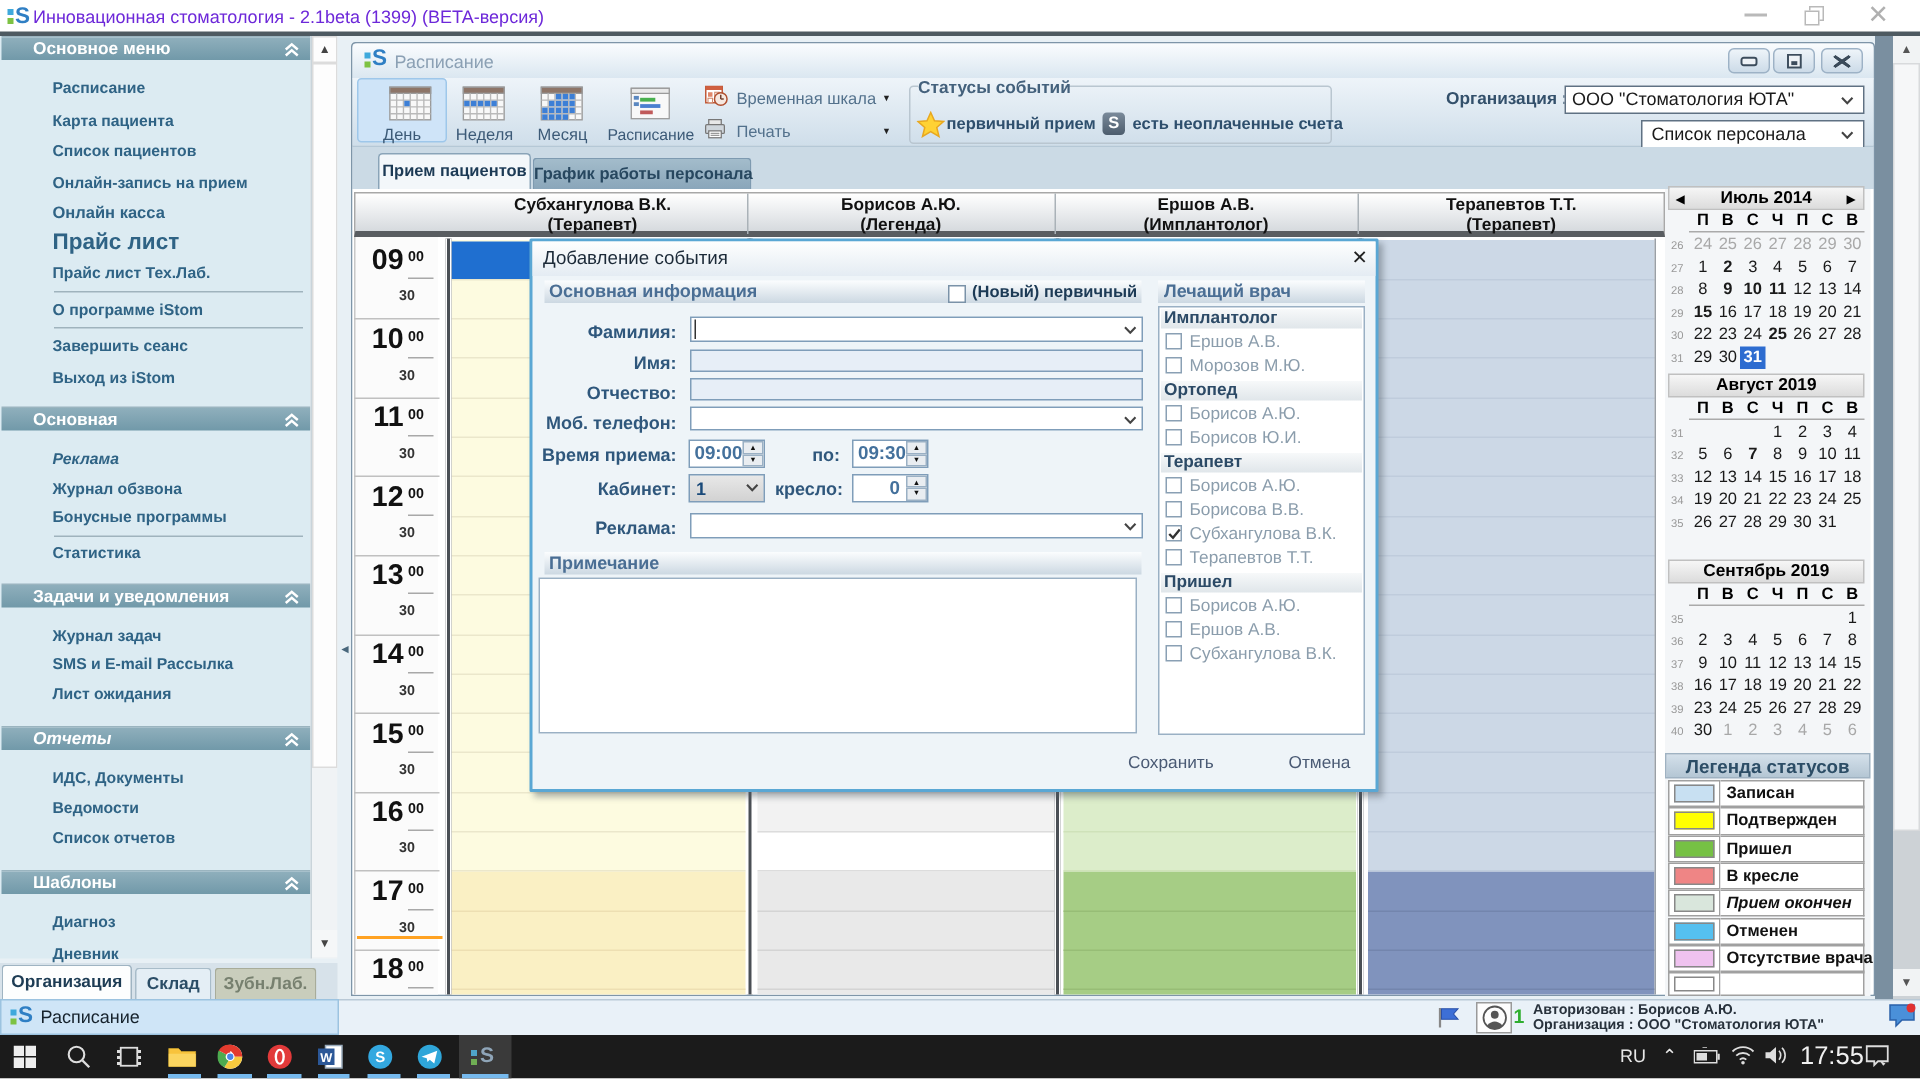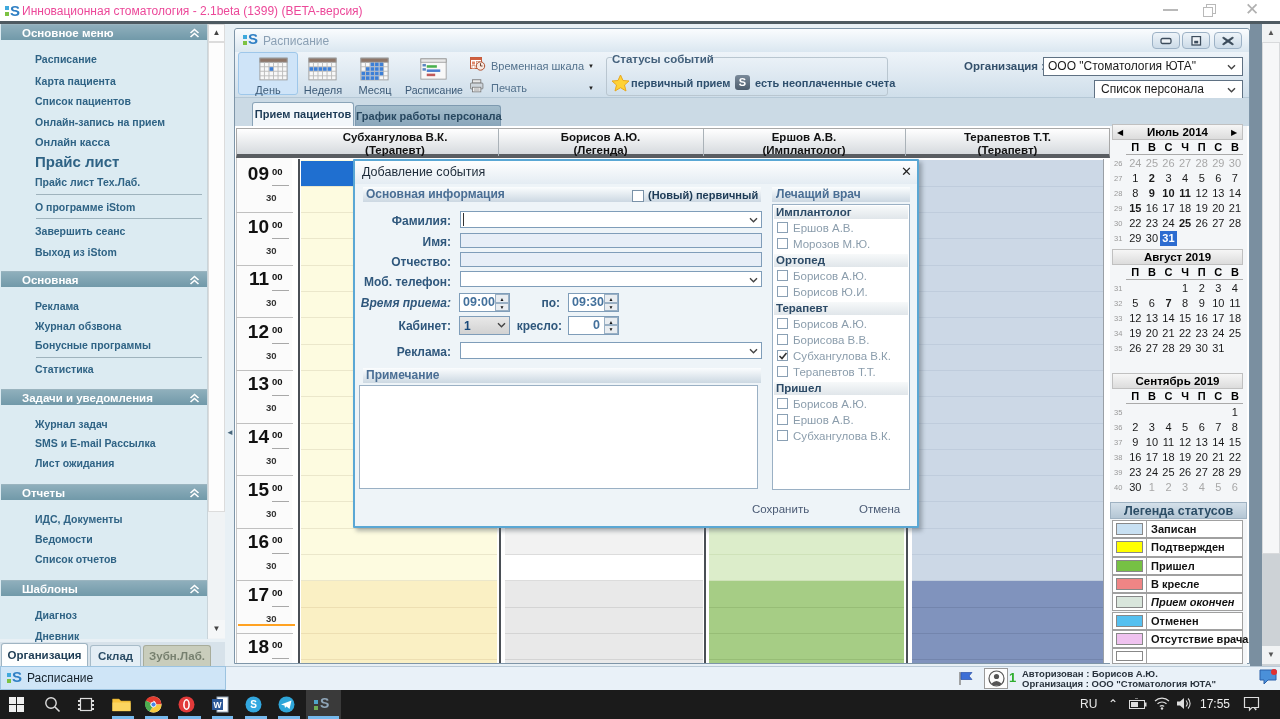--- a/index.html
+++ b/index.html
@@ -4,21 +4,21 @@
 html,body{margin:0;padding:0;}
 body{width:1280px;height:719px;overflow:hidden;position:relative;
  font-family:"Liberation Sans",sans-serif;background:#fff;}
 div,span{position:absolute;box-sizing:border-box;white-space:nowrap;}
 </style></head><body>
 
 <div style="left:0px;top:0px;width:1280px;height:22px;background:#ffffff;"></div>
 <div style="left:5px;top:6px;width:4px;height:4px;background:#3fa9dc;"></div>
 <div style="left:5px;top:12px;width:4px;height:4px;background:#7dc243;"></div>
 <div style="left:10px;top:2px;width:12px;height:17px;font-weight:bold;color:#2f7fc4;font-size:15px;line-height:17px;">S</div>
-<div style="left:22px;top:4px;width:700px;height:14px;color:#ec4899;font-size:12px;line-height:14px;">Инновационная стоматология - 2.1beta (1399) (BETA-версия)</div>
+<div style="left:22px;top:4px;width:700px;height:14px;color:#6d28d9;font-size:12px;line-height:14px;">Инновационная стоматология - 2.1beta (1399) (BETA-версия)</div>
 <div style="left:1163px;top:9px;width:15px;height:2px;background:#b9b9b9;"></div>
 <div style="left:1206px;top:4px;width:10px;height:10px;border:1.4px solid #b9b9b9;background:#fff;"></div>
 <div style="left:1203px;top:7px;width:10px;height:10px;border:1.4px solid #b9b9b9;background:#fff;"></div>
 <div style="left:1245px;top:1px;width:18px;height:18px;color:#b0b0b0;font-size:17px;line-height:18px;">✕</div>
 <div style="left:0px;top:21px;width:1280px;height:3px;background:#4e5a61;"></div>
 <div style="left:0px;top:24px;width:1280px;height:642px;background:#e8f0f5;"></div>
 <div style="left:0px;top:24px;width:207px;height:615px;background:#dcebf2;"></div>
 <div style="left:1px;top:24px;width:206px;height:16px;background:linear-gradient(#8fafbc,#7199a9);border-top:1px solid #9ab4bf;">
     <div style="left:21px;top:1px;color:#fff;font-size:11.5px;font-weight:bold;width:180px;height:14px;line-height:14px;">Основное меню</div>
     <svg style="position:absolute;left:188px;top:3px;" width="11" height="11" viewBox="0 0 11 11">
@@ -36,35 +36,35 @@
 <div style="left:35px;top:200.5px;width:160px;height:12px;color:#2f6385;font-size:10.5px;font-weight:bold;line-height:12px;">О программе  iStom</div>
 <div style="left:36px;top:217.5px;width:166px;height:1px;background:#9fb3bd;"></div>
 <div style="left:35px;top:224.5px;width:160px;height:12px;color:#2f6385;font-size:10.5px;font-weight:bold;line-height:12px;">Завершить сеанс</div>
 <div style="left:35px;top:245.5px;width:160px;height:12px;color:#2f6385;font-size:10.5px;font-weight:bold;line-height:12px;">Выход из iStom</div>
 <div style="left:1px;top:271px;width:206px;height:16px;background:linear-gradient(#8fafbc,#7199a9);border-top:1px solid #9ab4bf;">
     <div style="left:21px;top:1px;color:#fff;font-size:11.5px;font-weight:bold;width:180px;height:14px;line-height:14px;">Основная</div>
     <svg style="position:absolute;left:188px;top:3px;" width="11" height="11" viewBox="0 0 11 11">
       <path d="M1.5 5 L5.5 1.5 L9.5 5 M1.5 9 L5.5 5.5 L9.5 9" fill="none" stroke="#fff" stroke-width="1.6"></path>
     </svg>
   </div>
-<div style="left:35px;top:299.5px;width:160px;height:12px;color:#2f6385;font-size:10.5px;font-weight:bold;line-height:12px;">Реклама</div>
+<div style="left:35px;top:299.5px;width:160px;height:12px;color:#2f6385;font-size:10.5px;font-weight:bold;line-height:12px;font-style:italic;">Реклама</div>
 <div style="left:35px;top:319.5px;width:160px;height:12px;color:#2f6385;font-size:10.5px;font-weight:bold;line-height:12px;">Журнал обзвона</div>
 <div style="left:35px;top:339px;width:160px;height:12px;color:#2f6385;font-size:10.5px;font-weight:bold;line-height:12px;">Бонусные программы</div>
 <div style="left:36px;top:356.5px;width:166px;height:1px;background:#9fb3bd;"></div>
 <div style="left:35px;top:362.5px;width:160px;height:12px;color:#2f6385;font-size:10.5px;font-weight:bold;line-height:12px;">Статистика</div>
 <div style="left:1px;top:389px;width:206px;height:16px;background:linear-gradient(#8fafbc,#7199a9);border-top:1px solid #9ab4bf;">
     <div style="left:21px;top:1px;color:#fff;font-size:11.5px;font-weight:bold;width:180px;height:14px;line-height:14px;">Задачи и уведомления</div>
     <svg style="position:absolute;left:188px;top:3px;" width="11" height="11" viewBox="0 0 11 11">
       <path d="M1.5 5 L5.5 1.5 L9.5 5 M1.5 9 L5.5 5.5 L9.5 9" fill="none" stroke="#fff" stroke-width="1.6"></path>
     </svg>
   </div>
 <div style="left:35px;top:418px;width:160px;height:12px;color:#2f6385;font-size:10.5px;font-weight:bold;line-height:12px;">Журнал задач</div>
 <div style="left:35px;top:436.5px;width:160px;height:12px;color:#2f6385;font-size:10.5px;font-weight:bold;line-height:12px;">SMS и E-mail Рассылка</div>
 <div style="left:35px;top:456.5px;width:160px;height:12px;color:#2f6385;font-size:10.5px;font-weight:bold;line-height:12px;">Лист ожидания</div>
-<div style="left:1px;top:484px;width:206px;height:16px;background:linear-gradient(#8fafbc,#7199a9);border-top:1px solid #9ab4bf;">
+<div style="left:1px;top:484px;width:206px;height:16px;background:linear-gradient(#8fafbc,#7199a9);border-top:1px solid #9ab4bf;font-style:italic;">
     <div style="left:21px;top:1px;color:#fff;font-size:11.5px;font-weight:bold;width:180px;height:14px;line-height:14px;">Отчеты</div>
     <svg style="position:absolute;left:188px;top:3px;" width="11" height="11" viewBox="0 0 11 11">
       <path d="M1.5 5 L5.5 1.5 L9.5 5 M1.5 9 L5.5 5.5 L9.5 9" fill="none" stroke="#fff" stroke-width="1.6"></path>
     </svg>
   </div>
 <div style="left:35px;top:513px;width:160px;height:12px;color:#2f6385;font-size:10.5px;font-weight:bold;line-height:12px;">ИДС, Документы</div>
 <div style="left:35px;top:533px;width:160px;height:12px;color:#2f6385;font-size:10.5px;font-weight:bold;line-height:12px;">Ведомости</div>
 <div style="left:35px;top:553px;width:160px;height:12px;color:#2f6385;font-size:10.5px;font-weight:bold;line-height:12px;">Список отчетов</div>
 <div style="left:1px;top:580px;width:206px;height:16px;background:linear-gradient(#8fafbc,#7199a9);border-top:1px solid #9ab4bf;">
     <div style="left:21px;top:1px;color:#fff;font-size:11.5px;font-weight:bold;width:180px;height:14px;line-height:14px;">Шаблоны</div>
@@ -594,21 +594,21 @@
 <div style="left:460px;top:252px;width:302px;height:15px;background:#e7eef7;border:1px solid #7f9db9;">
     <span style="position:absolute;left:4px;top:2px;font-size:12px;color:#1a4a7a;"></span>
   </div>
 <div style="left:301px;top:276px;width:150px;height:13px;color:#2f577c;font-size:12px;font-weight:bold;text-align:right;line-height:13px;">Моб. телефон:</div>
 <div style="left:460px;top:271px;width:302px;height:16px;background:#fff;border:1px solid #7f9db9;">
     <span style="position:absolute;left:4px;top:2px;font-size:12px;color:#1a4a7a;"></span>
   </div>
 <svg style="position:absolute;left:749px;top:277px;" width="9" height="6" viewBox="0 0 9 6">
     <path d="M1 1.2 L4.5 4.8 L8 1.2" fill="none" stroke="#444" stroke-width="1.4"></path>
   </svg>
-<div style="left:301px;top:297px;width:150px;height:13px;color:#2f577c;font-size:12px;font-weight:bold;text-align:right;line-height:13px;font-style:italic;">Время приема:</div>
+<div style="left:301px;top:297px;width:150px;height:13px;color:#2f577c;font-size:12px;font-weight:bold;text-align:right;line-height:13px;">Время приема:</div>
 <div style="left:459px;top:293px;width:51px;height:19px;background:#fff;border:1px solid #7f9db9;"></div>
 <div style="left:459px;top:295px;width:35px;height:14px;color:#44719c;font-size:12.5px;font-weight:bold;line-height:14px;text-align:left;padding-left:4px;">09:00</div>
 <div style="left:495px;top:294px;width:14px;height:8.5px;background:#e9edf1;border:1px solid #9ab0c4;color:#111;font-size:5px;text-align:center;line-height:8px;">▲</div>
 <div style="left:495px;top:302.5px;width:14px;height:8.5px;background:#e9edf1;border:1px solid #9ab0c4;color:#111;font-size:5px;text-align:center;line-height:7px;">▼</div>
 <div style="left:410px;top:297px;width:150px;height:13px;color:#2f577c;font-size:12px;font-weight:bold;text-align:right;line-height:13px;">по:</div>
 <div style="left:568px;top:293px;width:51px;height:19px;background:#fff;border:1px solid #7f9db9;"></div>
 <div style="left:568px;top:295px;width:35px;height:14px;color:#44719c;font-size:12.5px;font-weight:bold;line-height:14px;text-align:left;padding-left:4px;">09:30</div>
 <div style="left:604px;top:294px;width:14px;height:8.5px;background:#e9edf1;border:1px solid #9ab0c4;color:#111;font-size:5px;text-align:center;line-height:8px;">▲</div>
 <div style="left:604px;top:302.5px;width:14px;height:8.5px;background:#e9edf1;border:1px solid #9ab0c4;color:#111;font-size:5px;text-align:center;line-height:7px;">▼</div>
 <div style="left:301px;top:320px;width:150px;height:13px;color:#2f577c;font-size:12px;font-weight:bold;text-align:right;line-height:13px;">Кабинет:</div>
@@ -756,16 +756,16 @@
 <svg style="position:absolute;left:1154px;top:697px;" width="16" height="13" viewBox="0 0 16 13">
     <path d="M1 4 A10 10 0 0 1 15 4" fill="none" stroke="#ddd" stroke-width="1.2"></path>
     <path d="M3.5 6.8 A6.5 6.5 0 0 1 12.5 6.8" fill="none" stroke="#ddd" stroke-width="1.2"></path>
     <path d="M5.8 9.4 A3.5 3.5 0 0 1 10.2 9.4" fill="none" stroke="#ddd" stroke-width="1.2"></path>
     <circle cx="8" cy="11.5" r="1.2" fill="#ddd"></circle>
   </svg>
 <svg style="position:absolute;left:1176px;top:697px;" width="16" height="13" viewBox="0 0 16 13">
     <path d="M1 4.5 H4 L8 1 V12 L4 8.5 H1 Z" fill="#ddd"></path>
     <path d="M10 3.5 A4.5 4.5 0 0 1 10 9.5 M12 1.5 A7 7 0 0 1 12 11.5" fill="none" stroke="#ddd" stroke-width="1.1"></path>
   </svg>
-<div style="left:1200px;top:697px;width:40px;height:14px;color:#f0f0f0;font-size:12px;line-height:14px;">17:55</div>
+<div style="left:1200px;top:697px;width:40px;height:14px;color:#f0f0f0;font-size:17px;line-height:14px;">17:55</div>
 <svg style="position:absolute;left:1243px;top:696px;" width="17" height="16" viewBox="0 0 17 16">
     <path d="M1.5 1.5 H15.5 V11.5 H9 L6.5 14 V11.5 H1.5 Z" fill="none" stroke="#ddd" stroke-width="1.2"></path>
     <path d="M10 11 L14 13 L12.5 14.5 Z" fill="#ddd"></path>
   </svg>
 </body></html>

